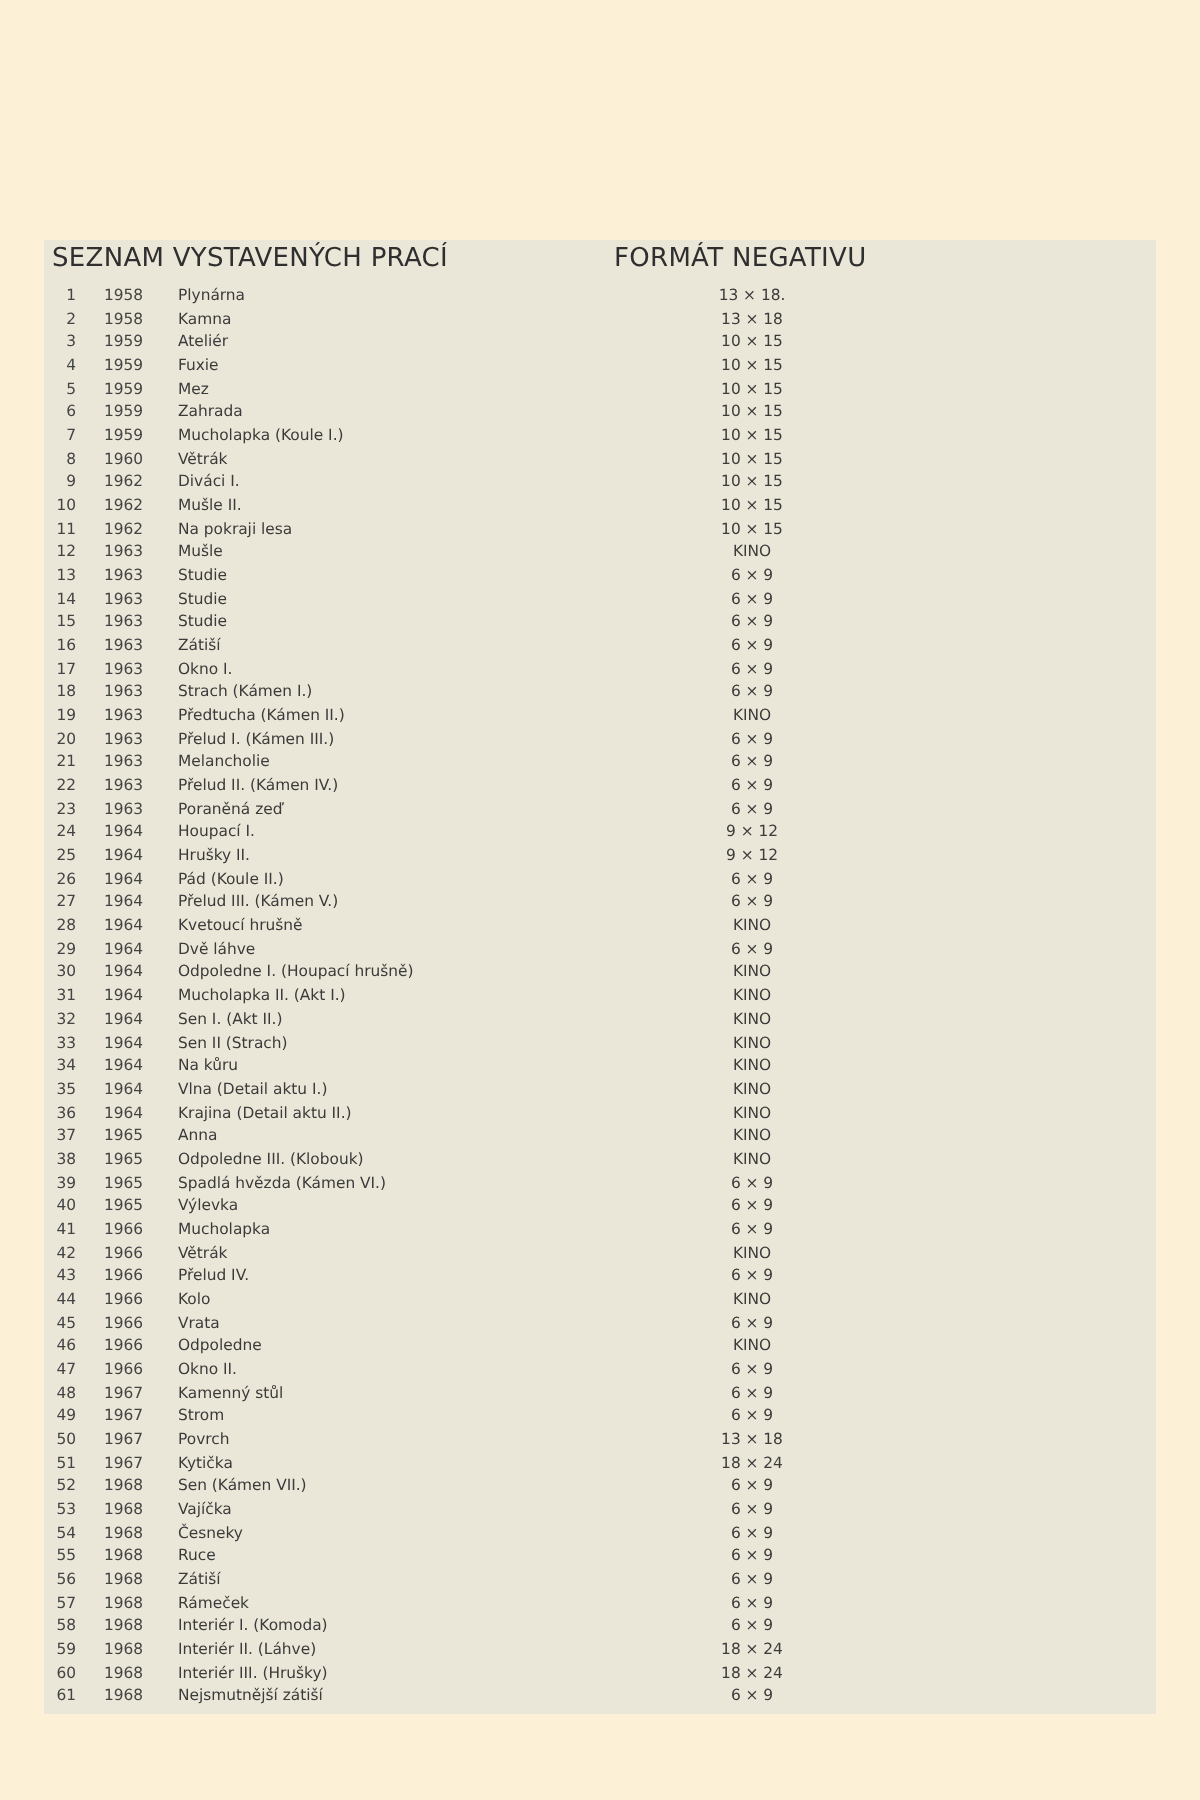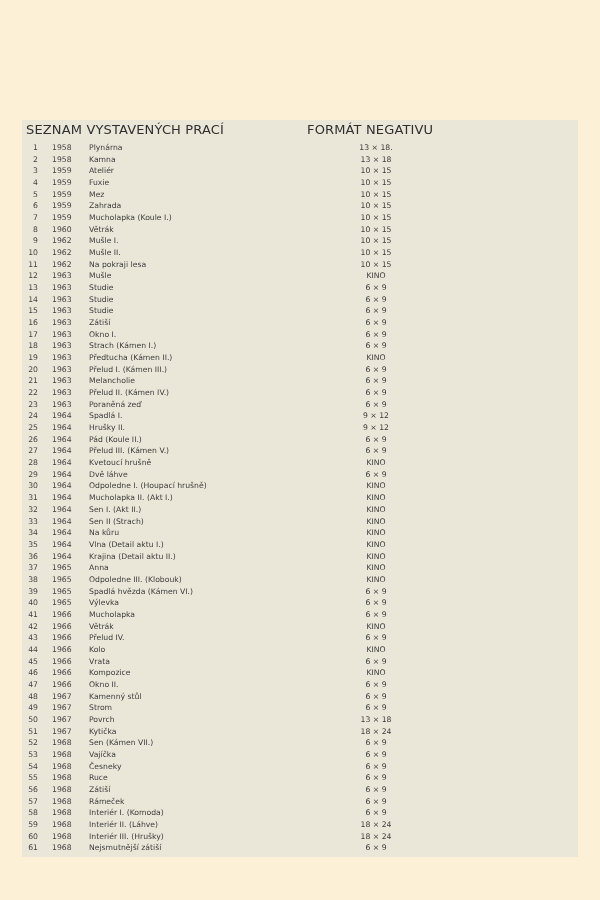--- a/index.html
+++ b/index.html
@@ -124,21 +124,21 @@
     </div>
     <div class="row">
       <span class="num">8</span>
       <span class="year">1960</span>
       <span class="title">Větrák</span>
       <span class="fmt">10 × 15</span>
     </div>
     <div class="row">
       <span class="num">9</span>
       <span class="year">1962</span>
-      <span class="title">Mušle I.</span>
+      <span class="title">Diváci I.</span>
       <span class="fmt">10 × 15</span>
     </div>
     <div class="row">
       <span class="num">10</span>
       <span class="year">1962</span>
       <span class="title">Mušle II.</span>
       <span class="fmt">10 × 15</span>
     </div>
     <div class="row">
       <span class="num">11</span>
@@ -214,21 +214,21 @@
     </div>
     <div class="row">
       <span class="num">23</span>
       <span class="year">1963</span>
       <span class="title">Poraněná zeď</span>
       <span class="fmt">6 × 9</span>
     </div>
     <div class="row">
       <span class="num">24</span>
       <span class="year">1964</span>
-      <span class="title">Spadlá I.</span>
+      <span class="title">Houpací I.</span>
       <span class="fmt">9 × 12</span>
     </div>
     <div class="row">
       <span class="num">25</span>
       <span class="year">1964</span>
       <span class="title">Hrušky II.</span>
       <span class="fmt">9 × 12</span>
     </div>
     <div class="row">
       <span class="num">26</span>
@@ -346,21 +346,21 @@
     </div>
     <div class="row">
       <span class="num">45</span>
       <span class="year">1966</span>
       <span class="title">Vrata</span>
       <span class="fmt">6 × 9</span>
     </div>
     <div class="row">
       <span class="num">46</span>
       <span class="year">1966</span>
-      <span class="title">Kompozice</span>
+      <span class="title">Odpoledne</span>
       <span class="fmt">KINO</span>
     </div>
     <div class="row">
       <span class="num">47</span>
       <span class="year">1966</span>
       <span class="title">Okno II.</span>
       <span class="fmt">6 × 9</span>
     </div>
     <div class="row">
       <span class="num">48</span>

